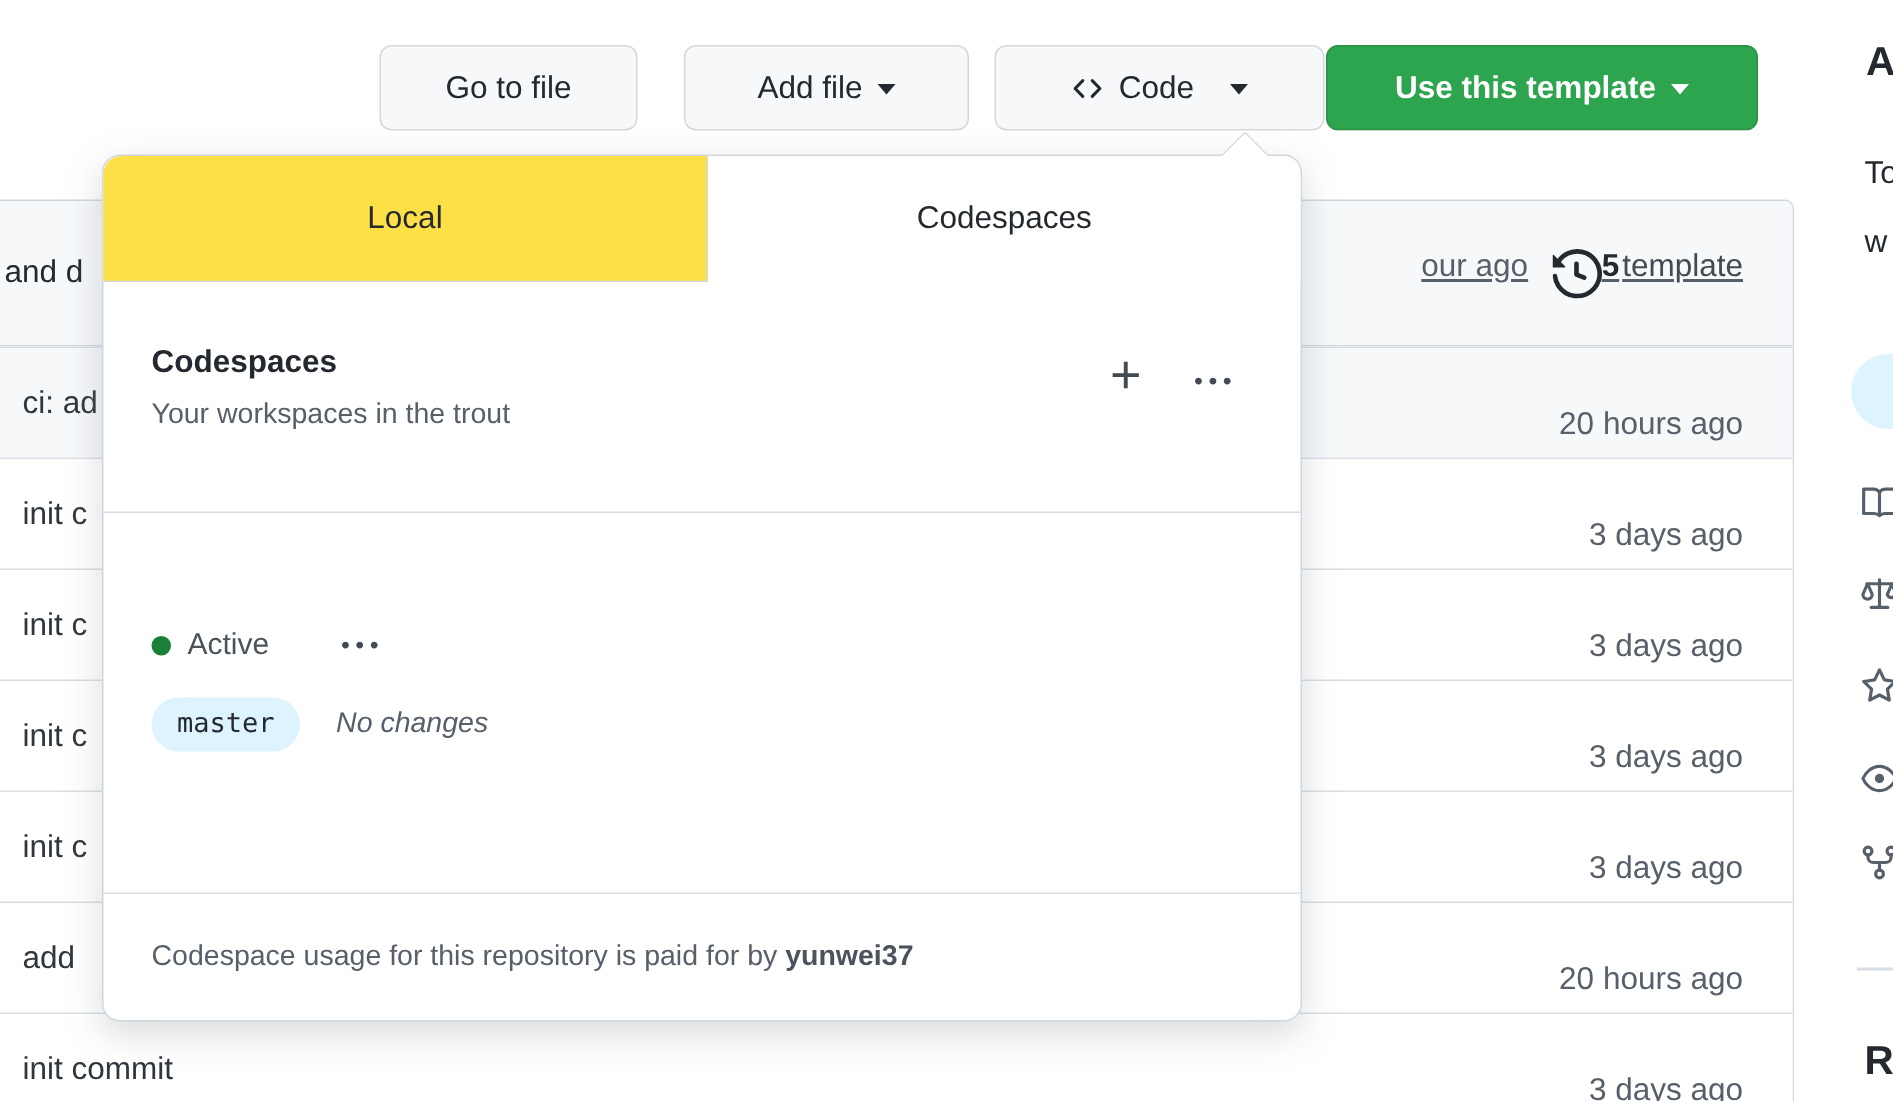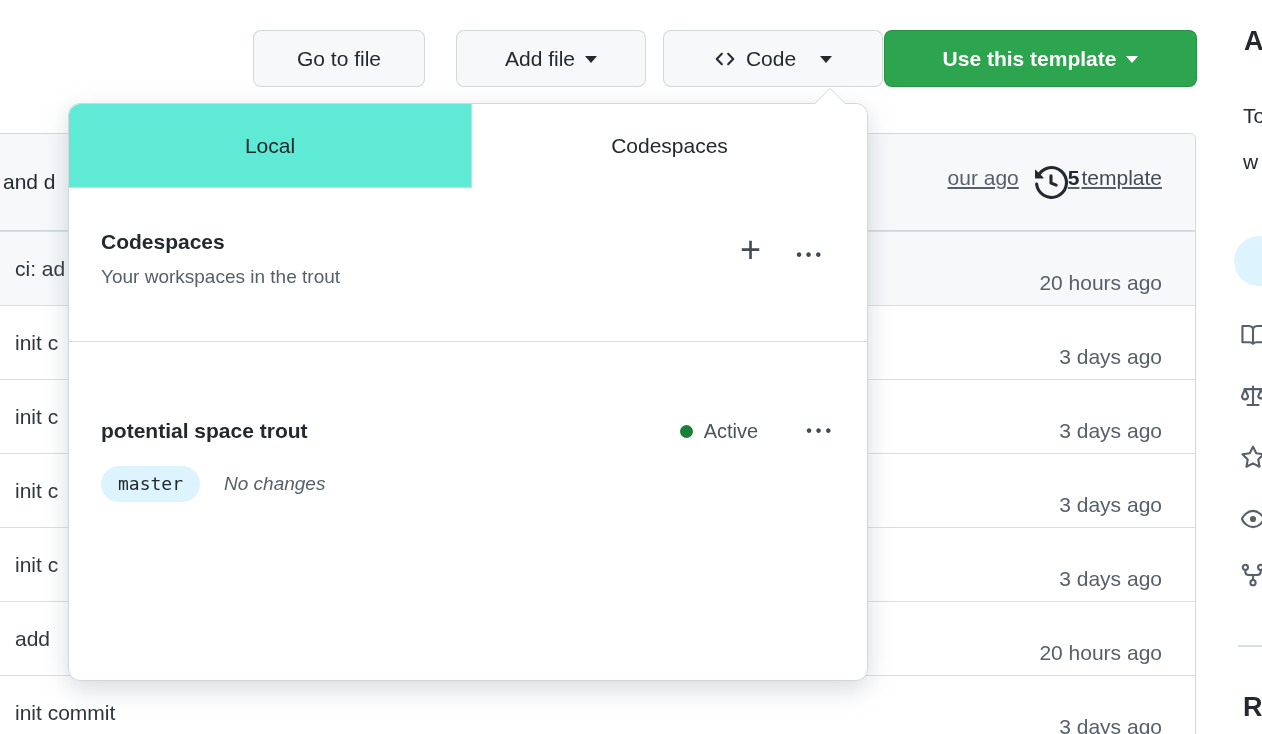--- a/index.html
+++ b/index.html
@@ -8,21 +8,21 @@
   .abs { position:absolute; }
 
   
   .btn { position:absolute; top:30px; height:57px; display:flex; align-items:center;
          justify-content:center; gap:10px; border:1px solid rgba(27,31,36,0.15);
          border-radius:8px; background:#f6f8fa; font-size:21px; font-weight:500;
          color:#24292f; cursor:pointer; }
   .btn-go   { left:253px; width:172px; }
   .btn-add  { left:456px; width:190px; }
   .btn-code { left:663px; width:220px; }
-  .btn-template { left:884px; width:313px; background:#2da44e; border-color:rgba(27,31,36,0.15);
+  .btn-template { left:884px; width:288px; background:#2da44e; border-color:rgba(27,31,36,0.15);
                   color:#fff; font-weight:600; }
   .caret { width:0; height:0; border:6px solid transparent; border-top:7px solid currentColor;
            margin-top:7px; display:inline-block; }
   .code-svg { width:22px; height:22px; }
 
   
   .ftable { position:absolute; left:-24px; top:133px; width:1220px; height:640px;
             border:1px solid #d0d7de; border-radius:6px; background:#fff; z-index:1; }
   .frow { display:flex; align-items:center; height:74px; padding:0 33px 0 38px;
           border-top:1px solid #d8dee4; font-size:21px; background:#fff; }
@@ -40,21 +40,21 @@
   
   .panel { position:absolute; left:68px; top:103px; width:800px; height:578px;
            background:#fff; border:1px solid #d0d7de; border-radius:12px; z-index:10;
            box-shadow:0 8px 24px rgba(140,149,159,0.35); }
   .notch { position:absolute; top:-12px; left:750px; width:22px; height:22px; background:#fff;
            border-left:1px solid #d0d7de; border-top:1px solid #d0d7de;
            transform:rotate(45deg); border-radius:2px 0 0 0; }
   .tabbar { display:flex; height:84px; }
   .tab { display:flex; align-items:center; justify-content:center; font-size:21px;
          color:#24292f; cursor:pointer; }
-  .tab-local { width:403px; background:#5eead4; border-right:1px solid #d0d7de;
+  .tab-local { width:403px; background:#fde047; border-right:1px solid #d0d7de;
                border-bottom:1px solid #d0d7de; border-radius:12px 0 0 0; }
   .tab-codespaces { flex:1; background:#fff; border-radius:0 12px 0 0; }
   .sec1 { height:154px; position:relative; padding:42px 32px 0 32px;
           border-bottom:1px solid #d8dee4; }
   .cs-title { font-size:21px; font-weight:600; }
   .cs-sub { font-size:19px; color:#57606a; margin-top:12px; }
   .plus-btn { position:absolute; right:106px; top:44px; font-size:36px; font-weight:300;
               color:#424a53; line-height:1; cursor:pointer; }
   .kebab { color:#424a53; font-size:16px; letter-spacing:4px; font-weight:700; cursor:pointer;
            white-space:nowrap; }
@@ -165,33 +165,37 @@
 
   <div class="sec1">
     <div class="cs-title">Codespaces</div>
     <div class="cs-sub">Your workspaces in the trout</div>
     <span class="plus-btn">+</span>
     <span class="kebab k1">•••</span>
   </div>
 
   <div class="sec2">
     <div class="cs-row">
-      <span class="cs-name">potential space trout</span>
       <span class="status">
         <span class="dot"></span>
         <span>Active</span>
       </span>
       <span class="kebab">•••</span>
     </div>
     <div class="branch-row">
       <span class="branch-pill">master</span>
       <span class="nochanges">No changes</span>
     </div>
   </div>
 
+  <div class="pfooter">
+    <span>
+      <span>Codespace usage for this repository is paid for by </span><b>yunwei37</b>
+    </span>
+  </div>
 </div>
 
 <div class="abs sb-about">A</div>
 <div class="abs sb-d1">To</div>
 <div class="abs sb-d2">w</div>
 <div class="abs sb-pill"></div>
 
 <div class="abs sb-icon i-book">
   <svg viewBox="0 0 16 16">
       <path d="M1.5 2.5h4c1 0 2 .5 2.5 1.3C8.5 3 9.5 2.5 10.5 2.5h4v10h-4.3c-.8 0-1.6.3-2.2.9-.6-.6-1.4-.9-2.2-.9H1.5Z"></path>

